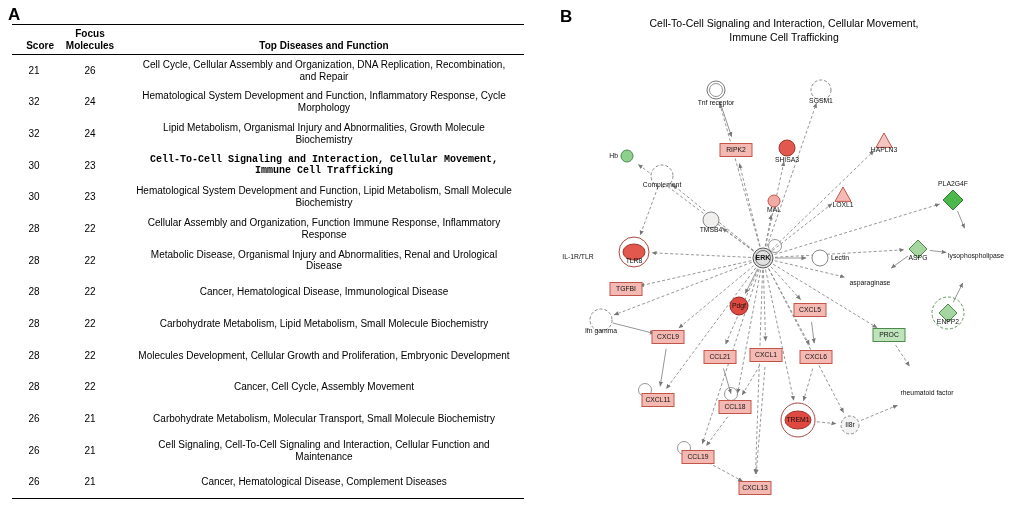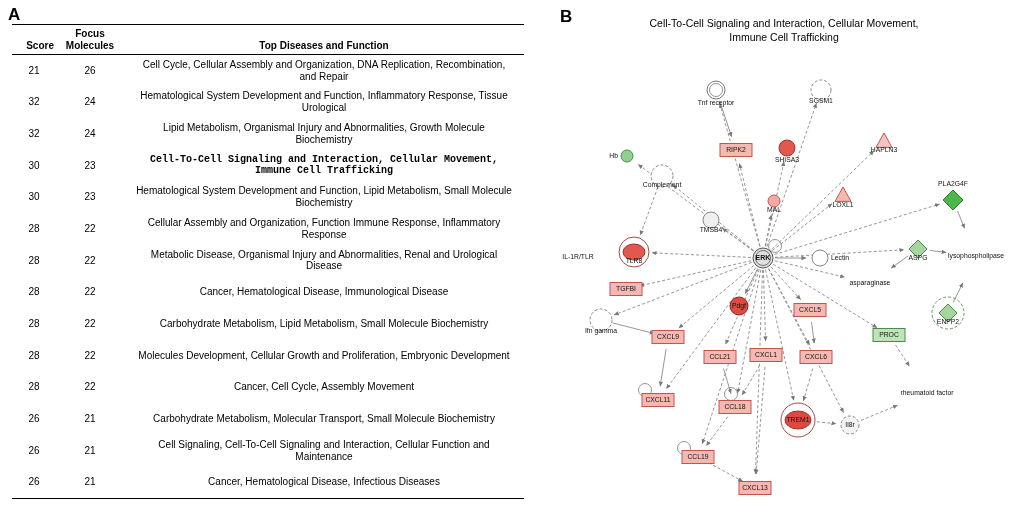--- a/index.html
+++ b/index.html
@@ -47,21 +47,21 @@
       </thead>
       <tbody>
           <tr>
             <td class="num">21</td>
             <td class="num">26</td>
             <td>Cell Cycle, Cellular Assembly and Organization, DNA Replication, Recombination, and Repair</td>
           </tr>
           <tr>
             <td class="num">32</td>
             <td class="num">24</td>
-            <td>Hematological System Development and Function, Inflammatory Response, Tissue Urological</td>
+            <td>Hematological System Development and Function, Inflammatory Response, Cycle Morphology</td>
           </tr>
           <tr>
             <td class="num">32</td>
             <td class="num">24</td>
             <td>Lipid Metabolism, Organismal Injury and Abnormalities, Growth Molecule Biochemistry</td>
           </tr>
           <tr>
             <td class="num">30</td>
             <td class="num">23</td>
             <td style="font-weight: bold; font-family: Liberation Mono, monospace;">Cell-To-Cell Signaling and Interaction, Cellular Movement, Immune Cell Trafficking</td>
@@ -107,21 +107,21 @@
             <td>Carbohydrate Metabolism, Molecular Transport, Small Molecule Biochemistry</td>
           </tr>
           <tr>
             <td class="num">26</td>
             <td class="num">21</td>
             <td>Cell Signaling, Cell-To-Cell Signaling and Interaction, Cellular Function and Maintenance</td>
           </tr>
           <tr>
             <td class="num">26</td>
             <td class="num">21</td>
-            <td>Cancer, Hematological Disease, Infectious Diseases</td>
+            <td>Cancer, Hematological Disease, Complement Diseases</td>
           </tr>
         </tbody>
     </table>
   </section>
 
   <section id="panel-b">
     <div class="panel-label">B</div>
     <div class="net-title">
       <div>Cell-To-Cell Signaling and Interaction, Cellular Movement,</div>
       <div>Immune Cell Trafficking</div>

